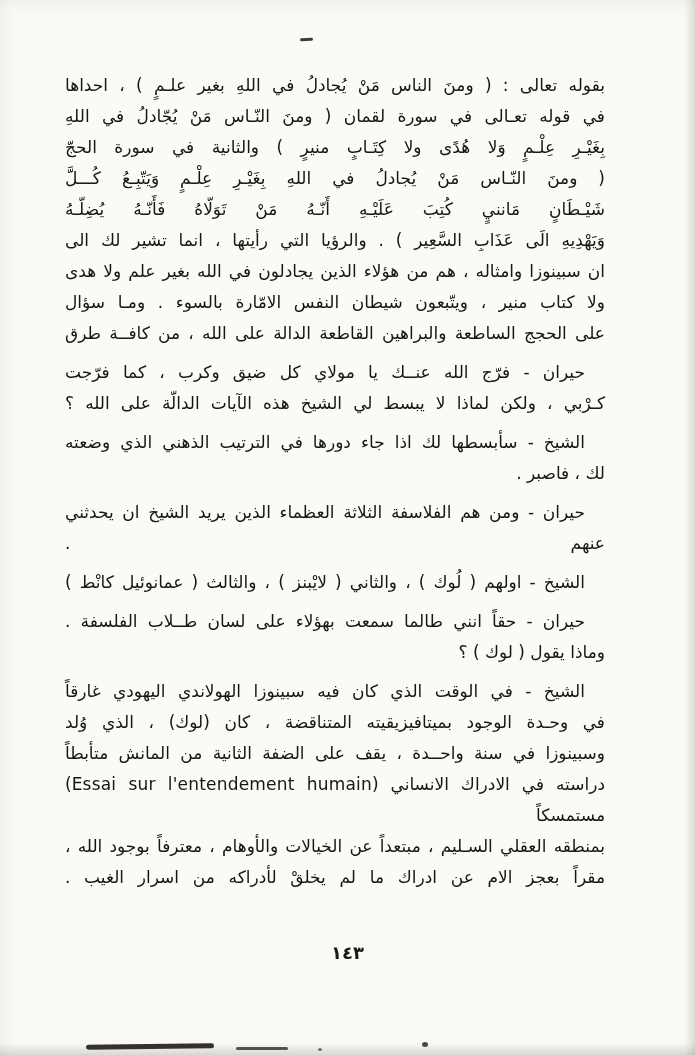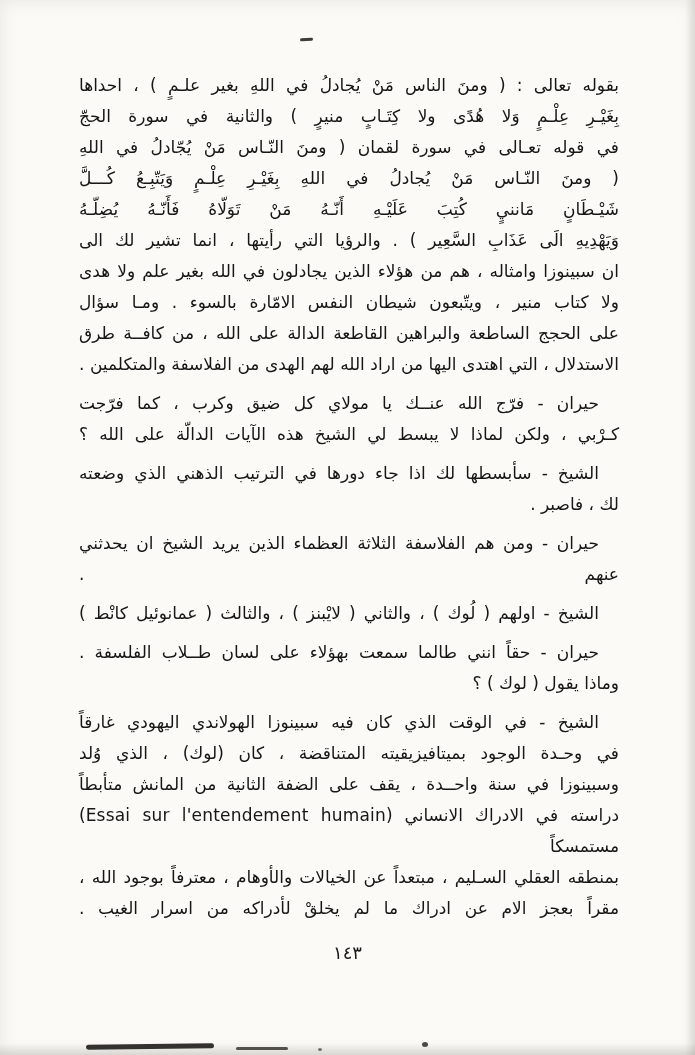--- a/index.html
+++ b/index.html
@@ -29,21 +29,21 @@
   .edge-shade-bottom {
     position: absolute;
     left: 0; bottom: 0;
     width: 100%; height: 12px;
     background: linear-gradient(to top, rgba(90,85,75,0.16), rgba(90,85,75,0));
     pointer-events: none;
   }
   .text-block {
     position: absolute;
     top: 70px;
-    right: 76px;
+    right: 90px;
     width: 540px;
     direction: rtl;
   }
   .line {
     font-size: 17px;
     line-height: 31px;
     text-align: justify;
     text-align-last: justify;
     white-space: normal;
     letter-spacing: 0.2px;
@@ -59,20 +59,21 @@
   }
   .page-number {
     position: absolute;
     top: 942px;
     left: 0;
     width: 100%;
     text-align: center;
     font-size: 18px;
     color: #1a1a1a;
     letter-spacing: 2px;
+    font-weight: bold;
   }
   
   .artifact {
     position: absolute;
     background: #1c1a18;
     pointer-events: none;
   }
   .artifact-top-dash {
     top: 38px; left: 300px;
     width: 13px; height: 3px;
@@ -105,29 +106,28 @@
     border-radius: 50%;
     opacity: 0.6;
   }
 </style>
 </head>
 <body>
 
 <div class="page">
   <div class="text-block" id="text-block">
       <div class="line">بقوله تعالى : ( ومنَ الناس مَنْ يُجادلُ في اللهِ بغير علـمٍ ) ، احداها</div>
+      <div class="line">في قوله تعـالى في سورة لقمان ( ومنَ النّـاس مَنْ يُجّادلُ في اللهِ</div>
       <div class="line">بِغَيْـرِ عِلْـمٍ وَلا هُدًى ولا كِتَـابٍ منيرٍ ) والثانية في سورة الحجّ</div>
-      <div class="line">في قوله تعـالى في سورة لقمان ( ومنَ النّـاس مَنْ يُجّادلُ في اللهِ</div>
       <div class="line">( ومنَ النّـاس مَنْ يُجادلُ في اللهِ بِغَيْـرِ عِلْـمٍ وَيَتّبِـعُ كُـــلَّ</div>
       <div class="line">شَيْـطَانٍ مَاننيٍ كُتِبَ عَلَيْـهِ أَنّـهُ مَنْ تَوَلّاهُ فَأَنّـهُ يُضِلّـهُ</div>
       <div class="line">وَيَهْدِيهِ الَى عَذَابِ السَّعِير ) . والرؤيا التي رأيتها ، انما تشير لك الى</div>
       <div class="line">ان سبينوزا وامثاله ، هم من هؤلاء الذين يجادلون في الله بغير علم ولا هدى</div>
       <div class="line">ولا كتاب منير ، ويتّبعون شيطان النفس الامّارة بالسوء . ومـا سؤال</div>
       <div class="line">على الحجج الساطعة والبراهين القاطعة الدالة على الله ، من كافــة طرق</div>
-      <div class="line">الاستدلال ، التي اهتدى اليها من اراد الله لهم الهدى من الفلاسفة والمتكلمين .</div>
       <div class="line indent para">حيران - فرّج الله عنــك يا مولاي كل ضيق وكرب ، كما فرّجت</div>
       <div class="line">كـرْبي ، ولكن لماذا لا يبسط لي الشيخ هذه الآيات الدالّة على الله ؟</div>
       <div class="line indent para">الشيخ - سأبسطها لك اذا جاء دورها في الترتيب الذهني الذي وضعته</div>
       <div class="line short">لك ، فاصبر .</div>
       <div class="line indent para">حيران - ومن هم الفلاسفة الثلاثة العظماء الذين يريد الشيخ ان يحدثني عنهم .</div>
       <div class="line indent para">الشيخ - اولهم ( لُوك ) ، والثاني ( لايْبنز ) ، والثالث ( عمانوئيل كانْط )</div>
       <div class="line indent para">حيران - حقاً انني طالما سمعت بهؤلاء على لسان طــلاب الفلسفة .</div>
       <div class="line short">وماذا يقول ( لوك ) ؟</div>
       <div class="line indent para">الشيخ - في الوقت الذي كان فيه سبينوزا الهولاندي اليهودي غارقاً</div>
       <div class="line">في وحـدة الوجود بميتافيزيقيته المتناقضة ، كان (لوك) ، الذي وُلد</div>

